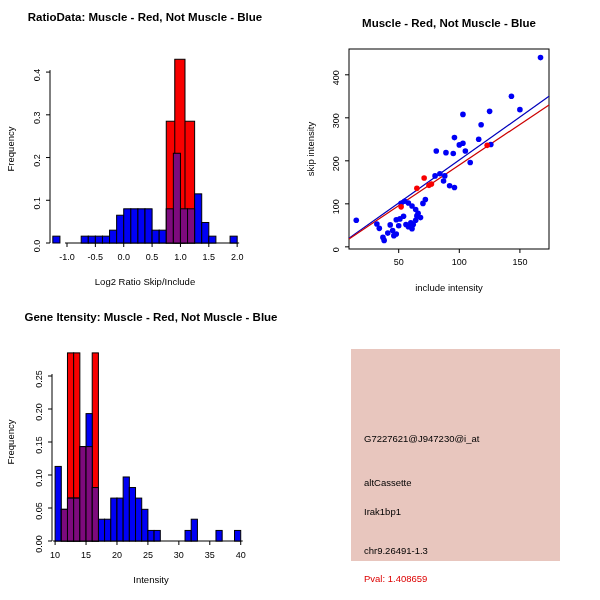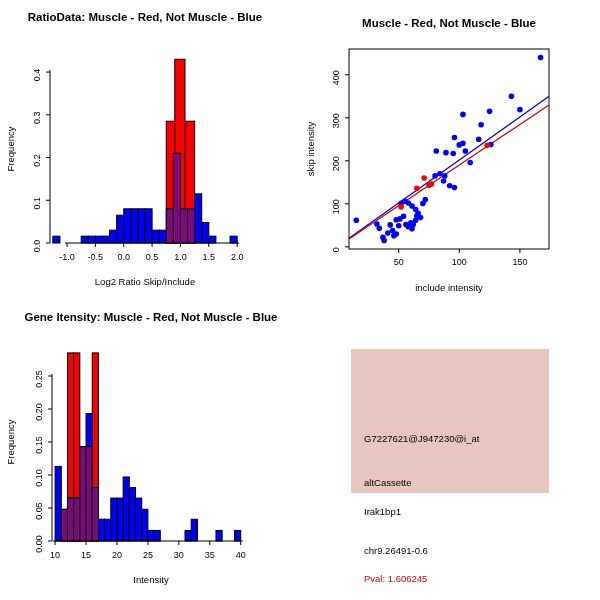--- a/index.html
+++ b/index.html
@@ -3,21 +3,21 @@
 <meta charset="utf-8">
 <style>
   html,body{margin:0;padding:0;background:#ffffff;}
   #canvas{position:relative;width:600px;height:600px;background:#ffffff;overflow:hidden;
           font-family:"Liberation Sans", sans-serif;}
   .panel{position:absolute;width:300px;height:300px;}
   #panel1{left:0;top:0;}
   #panel2{left:300px;top:0;}
   #panel3{left:0;top:300px;}
   #panel4{left:300px;top:300px;}
-  #info-box{position:absolute;left:51px;top:49px;width:198px;height:144px;}
+  #info-box{position:absolute;left:51px;top:49px;width:198px;height:212px;padding-left:11px;}
   .info-line{position:absolute;left:13px;font-size:9.5px;color:#000000;white-space:nowrap;}
   svg text{font-family:"Liberation Sans", sans-serif;}
 </style>
 </head>
 <body>
 
 <div id="canvas">
   <svg id="panel1" class="panel" viewBox="0 0 300 300">
       <line x1="65.01492537313433" y1="243" x2="239.16417910447763" y2="243" stroke="#000" stroke-width="1"></line>
       <line x1="67.01492537313433" y1="243" x2="67.01492537313433" y2="247" stroke="#000" stroke-width="1"></line>
@@ -215,17 +215,17 @@
       <rect x="92.21875" y="187.54" width="6.1875" height="53.46000000000001" fill="#7D0A7D" stroke="#000" stroke-width="1"></rect>
       <text x="151" y="21" font-size="11.5" text-anchor="middle" fill="#000000" font-weight="bold" transform="">Gene Itensity: Muscle - Red, Not Muscle - Blue</text>
       <text x="151" y="283" font-size="9.5" text-anchor="middle" fill="#000000" font-weight="normal" transform="">Intensity</text>
       <text x="14" y="142" font-size="9.5" text-anchor="middle" fill="#000000" font-weight="normal" transform="rotate(-90 14 142)">Frequency</text>
     </svg>
   <div id="panel4" class="panel">
     <div id="info-box" style="background: rgb(232, 198, 190);">
       <div class="info-line" style="top:84px">G7227621@J947230@i_at</div>
       <div class="info-line" style="top:128px">altCassette</div>
       <div class="info-line" style="top:157px">Irak1bp1</div>
-      <div class="info-line" style="top:196px">chr9.26491-0.6</div>
-      <div class="info-line" style="top: 224px; color: rgb(221, 0, 0);">Pval: 1.606245</div>
+      <div class="info-line" style="top:196px">chr9.26491-1.3</div>
+      <div class="info-line" style="top: 224px; color: rgb(221, 0, 0);">Pval: 1.408659</div>
     </div>
   </div>
 </div>
 
 </body></html>

